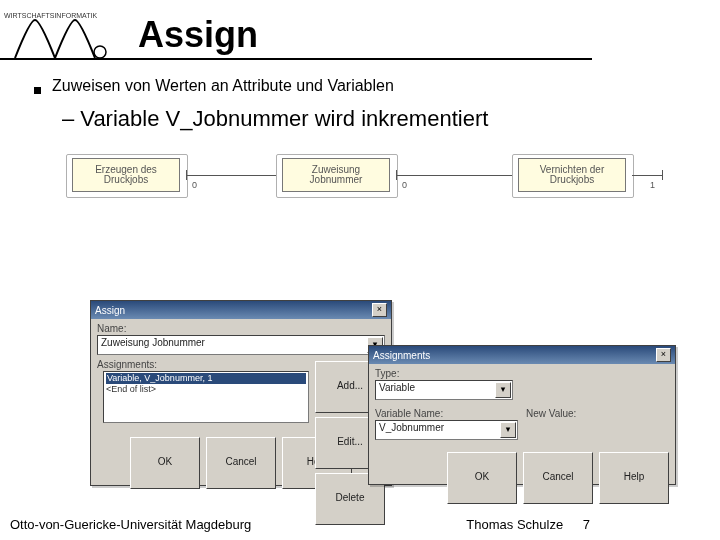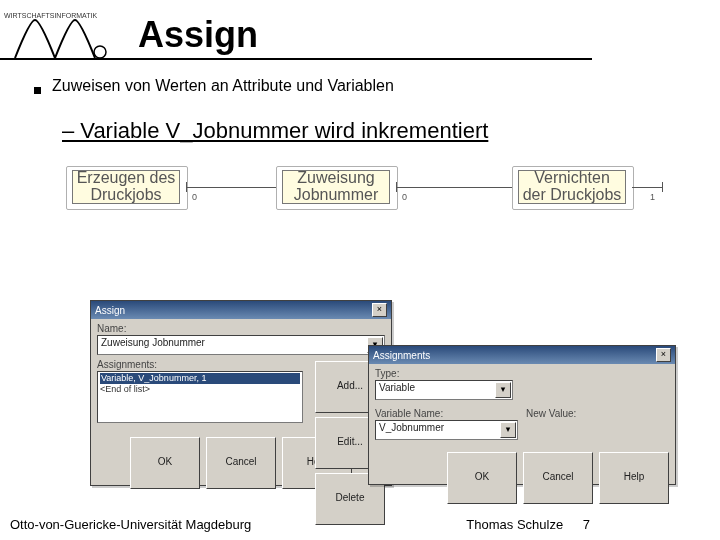--- a/index.html
+++ b/index.html
@@ -52,37 +52,36 @@
   }
   .bullet1::before {
     content: "";
     position: absolute;
     left: 0; top: 11px;
     width: 7px; height: 7px;
     background: #000;
   }
   .bullet2 {
     font-size: 22px;
-    margin-top: 22px;
+    margin-top: 10px;
     margin-left: 34px;
-    text-decoration: underline;
   }
   .diagram {
     margin: 14px 10px 0 10px;
     position: relative;
     height: 62px;
   }
   .flowbox {
     position: absolute;
     top: 12px;
     width: 108px;
     height: 34px;
     border: 1px solid #777;
     background: #fffce0;
-    font-size: 16px;
+    font-size: 10px;
     color: #555;
     display: flex;
     align-items: center;
     justify-content: center;
     text-align: center;
     padding: 2px;
     box-sizing: border-box;
     line-height: 1.05;
   }
   .flowrect {
@@ -165,21 +164,21 @@
     content: "▾";
     position: absolute;
     right: 1px; top: 1px;
     width: 14px; height: 14px;
     background:#d4d0c8;
     border:1px solid #fff;
     border-right-color:#404040; border-bottom-color:#404040;
     font-size:9px; text-align:center; line-height:12px; color:#000;
   }
   .dlg .listbox {
-    margin: 0 6px;
+    margin: 0 12px;
     height: 48px;
     background:#fff;
     border:1px solid #7a7a7a;
     border-top-color:#404040; border-left-color:#404040;
     font-size:9px; color:#333;
     padding:1px 2px;
     line-height:1.25;
     overflow:hidden;
   }
   .dlg .listbox .sel {

